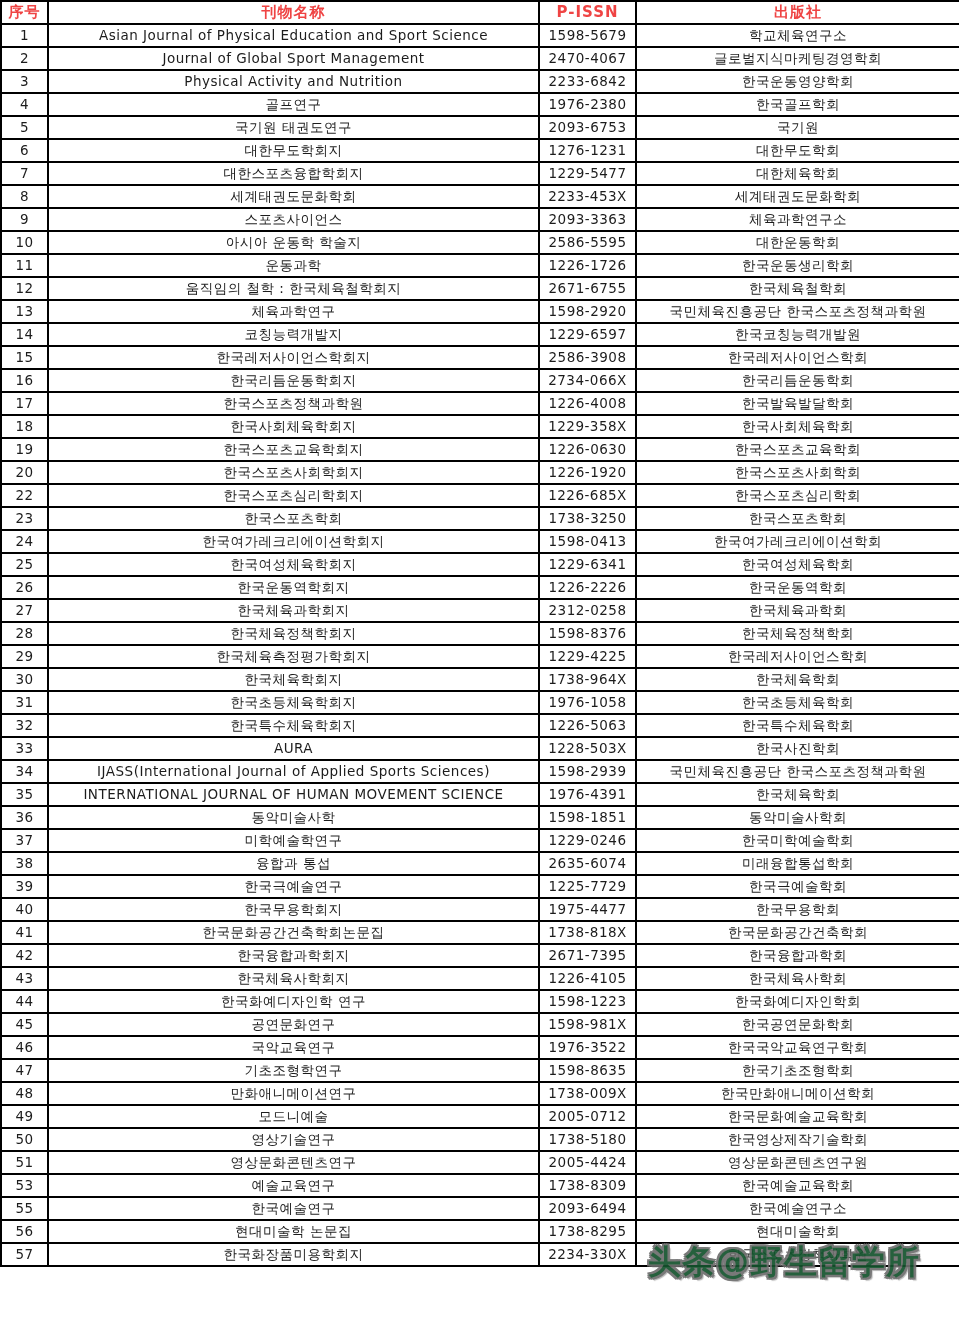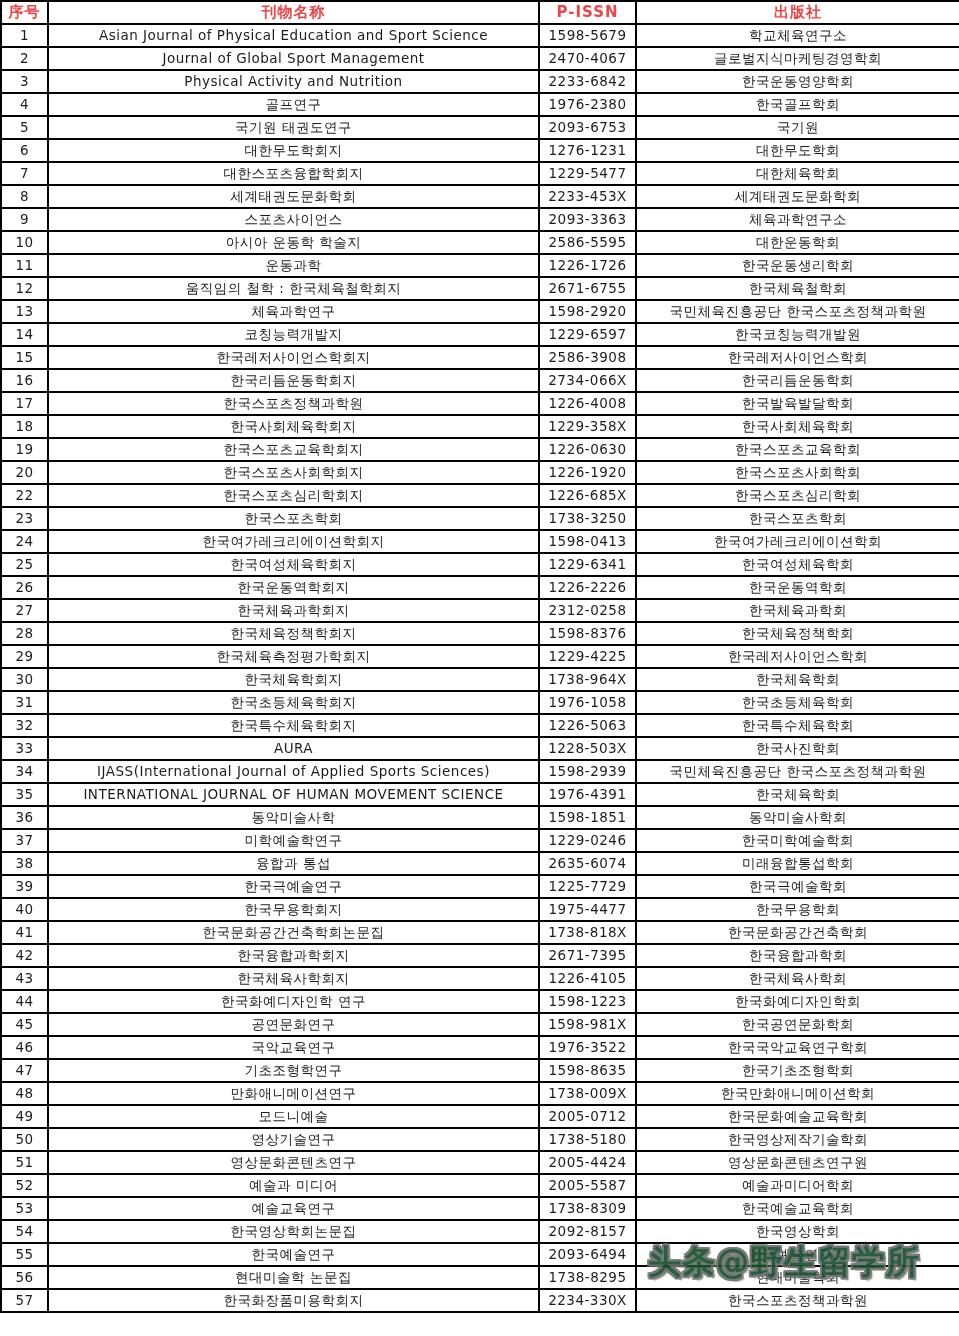--- a/index.html
+++ b/index.html
@@ -385,36 +385,24 @@
           <td>1738-5180</td>
           <td>한국영상제작기술학회</td>
         </tr>
         <tr>
           <td>51</td>
           <td>영상문화콘텐츠연구</td>
           <td>2005-4424</td>
           <td>영상문화콘텐츠연구원</td>
         </tr>
         <tr>
-          <td>52</td>
-          <td>예술과 미디어</td>
-          <td>2005-5587</td>
-          <td>예술과미디어학회</td>
-        </tr>
-        <tr>
           <td>53</td>
           <td>예술교육연구</td>
           <td>1738-8309</td>
           <td>한국예술교육학회</td>
-        </tr>
-        <tr>
-          <td>54</td>
-          <td>한국영상학회논문집</td>
-          <td>2092-8157</td>
-          <td>한국영상학회</td>
         </tr>
         <tr>
           <td>55</td>
           <td>한국예술연구</td>
           <td>2093-6494</td>
           <td>한국예술연구소</td>
         </tr>
         <tr>
           <td>56</td>
           <td>현대미술학 논문집</td>

